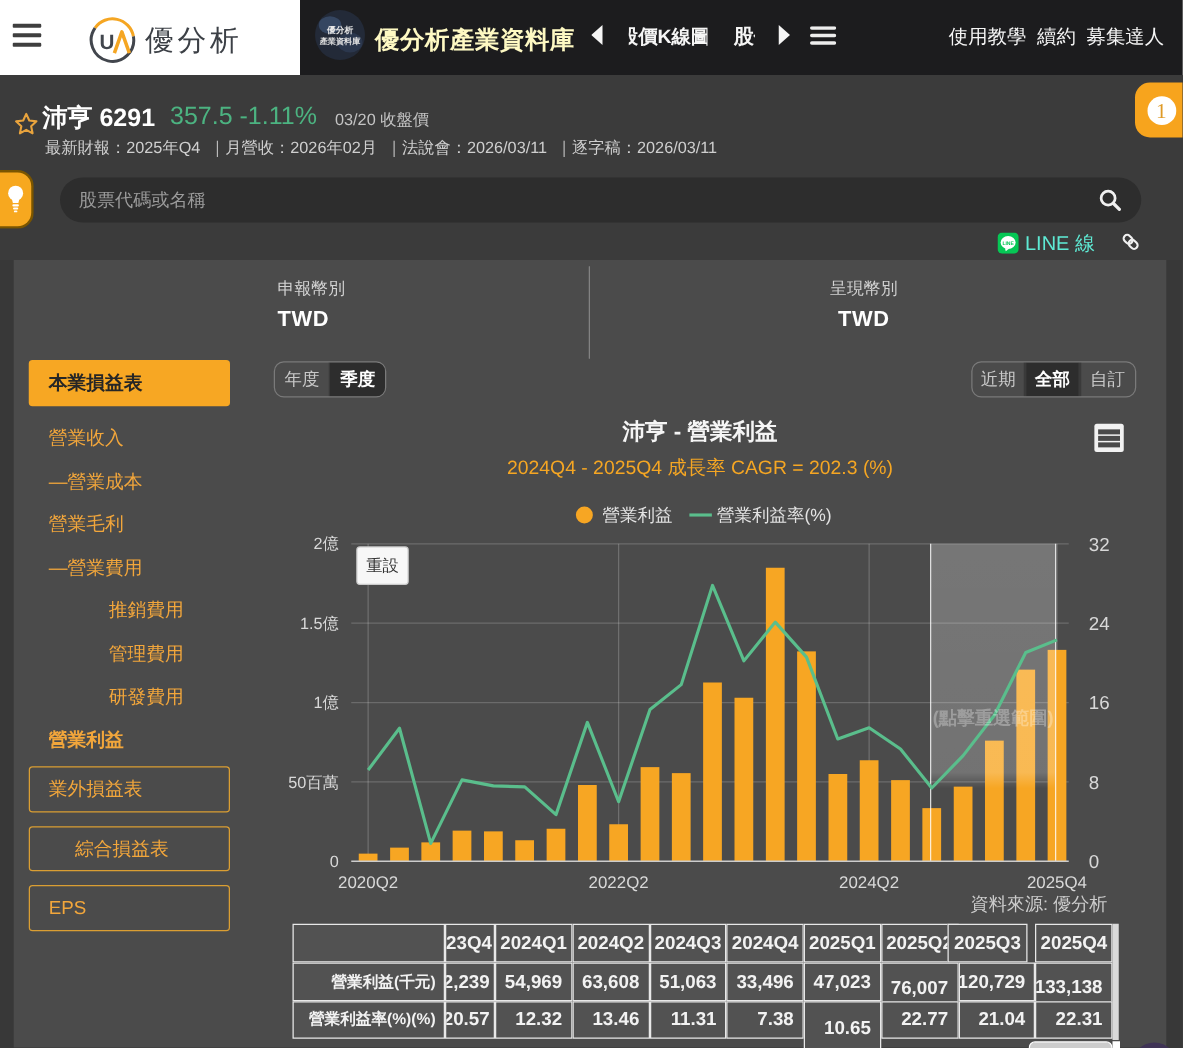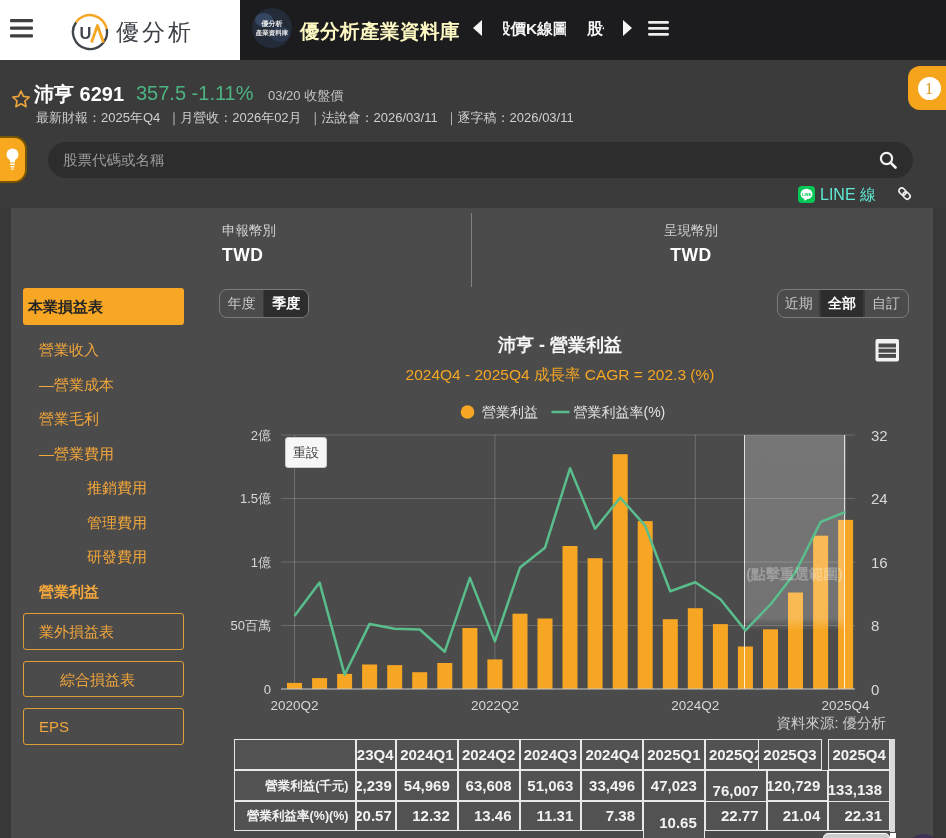--- a/index.html
+++ b/index.html
@@ -10,21 +10,21 @@
 #hdrw { position:absolute; left:0; top:0; width:946px; height:60px; background:#ffffff; }
 #hdrd { position:absolute; left:240px; top:0; width:706px; height:60px; background:#1c1c1e; }
 
 
 #stock { position:absolute; left:0; top:60px; width:946px; height:148px; background:#3b3b3b; }
 
 
 #panel { position:absolute; left:11px; top:208px; width:922px; height:630px; background:#4b4b4b; }
 
 .sideactive { position:absolute; left:23px; top:288px; width:161px; height:37px; background:#F7A723;
-  border-radius:3px; color:#262626; font-weight:bold; font-size:15px; line-height:37px; padding-left:5px; }
+  border-radius:3px; color:#262626; font-weight:bold; font-size:15px; line-height:37px; padding-left:16px; }
 .slink { position:absolute; color:#F2A63B; font-size:15px; }
 .sbox { position:absolute; left:23px; width:161px; height:36.5px; border:1px solid #DA9E33;
   border-radius:3px; color:#F2A63B; font-size:15px; line-height:35px; padding-left:15px; }
 
 .toggle { position:absolute; top:289px; height:29px; border:1.5px solid #7a7a7a; border-radius:8px;
   display:flex; overflow:hidden; }
 .tseg { font-size:14px; color:#c9c9c9; display:flex; align-items:center; justify-content:center; }
 .tseg.on { background:#2d2d2d; color:#ffffff; font-weight:bold; }
 .tdiv { width:1.5px; background:#3a3a3a; }
 
@@ -77,20 +77,21 @@
   <svg class="abs" style="left:382px;top:20px" width="10" height="16" viewBox="0 0 10 16">
       <polygon points="1,0 1,16 10,8" fill="#f5f5f5"></polygon>
     </svg>
   <svg class="abs" style="left:408px;top:21px" width="21" height="15" viewBox="0 0 21 15">
     <g fill="#ededed">
         <rect x="0" y="0" width="21" height="2.8" rx="1.4"></rect>
         <rect x="0" y="6" width="21" height="2.8" rx="1.4"></rect>
         <rect x="0" y="12" width="21" height="2.8" rx="1.4"></rect>
       </g>
   </svg>
+  <div class="abs" style="left:519px;top:19px;font-size:15.5px;color:#f5f5f5;white-space:nowrap;">使用教學&nbsp;&nbsp;續約&nbsp;&nbsp;募集達人</div>
 </div>
 
 <div id="stock">
   <svg class="abs" style="left:11px;top:29px" width="20" height="20" viewBox="0 0 24 24">
     <path d="M12 2.5 L14.9 8.9 L21.8 9.7 L16.7 14.4 L18.1 21.2 L12 17.8 L5.9 21.2 L7.3 14.4 L2.2 9.7 L9.1 8.9 Z" fill="none" stroke="#E8A33D" stroke-width="2" stroke-linejoin="round"></path>
   </svg>
   <div class="abs" style="left:34px;top:21px;font-size:20px;font-weight:bold;color:#ffffff;">沛亨 6291</div>
   <div class="abs" style="left:136px;top:22px;font-size:20px;color:#4CB381;">357.5 -1.11%</div>
   <div class="abs" style="left:268px;top:27px;font-size:13px;color:#c4c4c4;">03/20 收盤價</div>
   <div class="abs" style="left:36px;top:49px;font-size:13px;color:#cfcfcf;">最新財報：2025年Q4&nbsp; ｜月營收：2026年02月&nbsp; ｜法說會：2026/03/11&nbsp; ｜逐字稿：2026/03/11</div>

